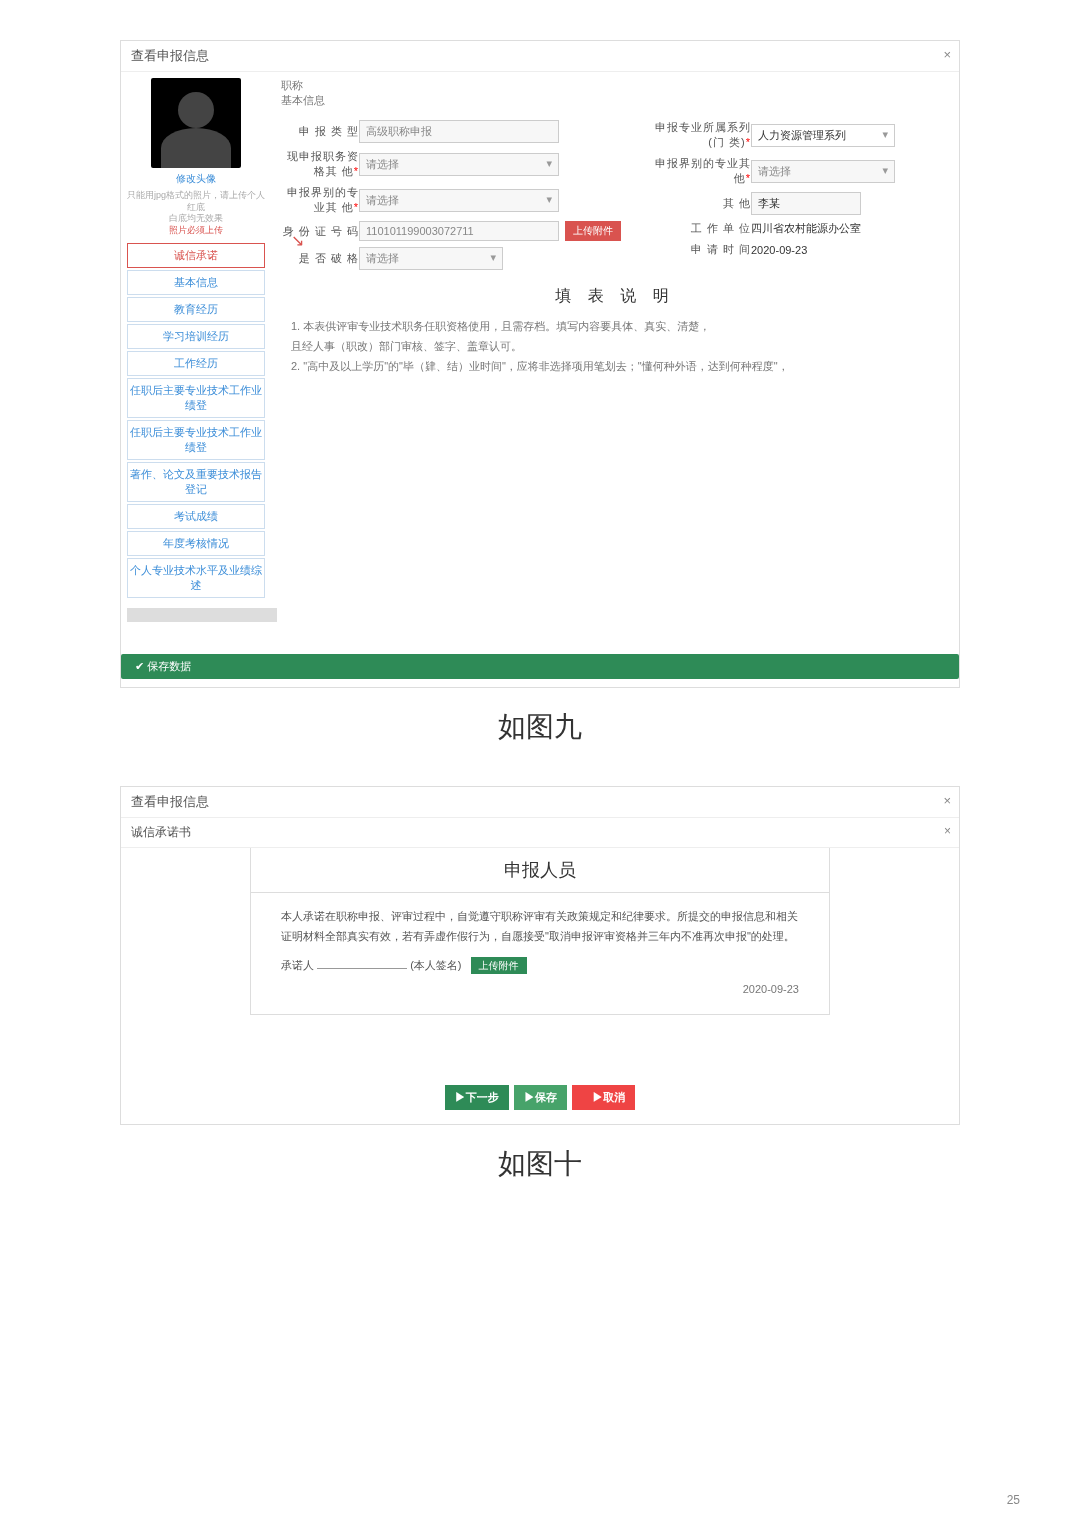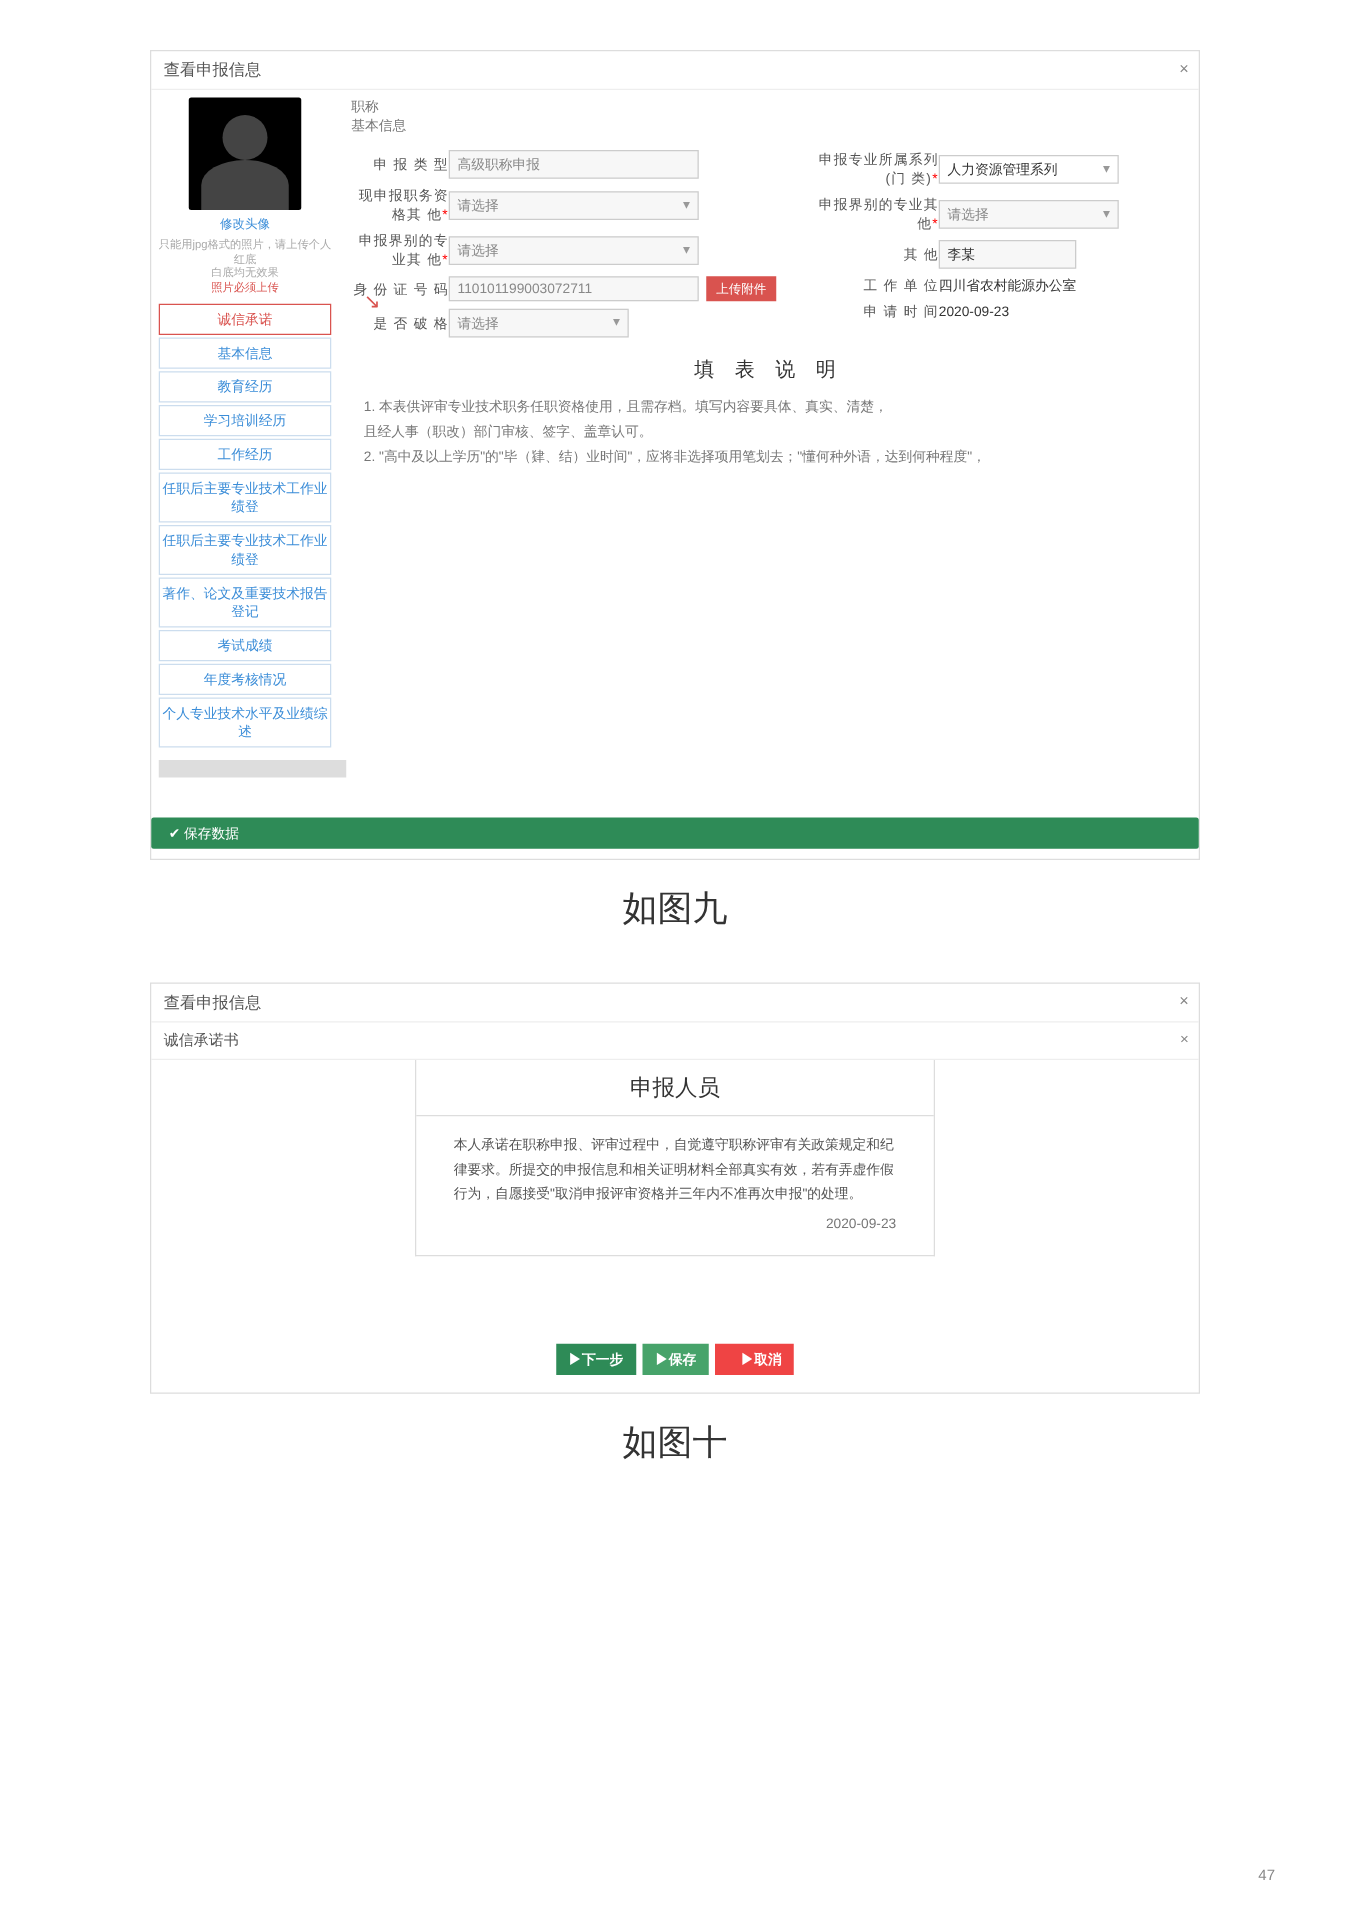--- a/index.html
+++ b/index.html
@@ -33,21 +33,21 @@
   .twocol { display: flex; gap: 30px; }
   .instr-title { text-align: center; font-size: 16px; letter-spacing: 6px; margin: 10px 0; }
   .instr { color: #777; line-height: 1.8; font-size: 11px; padding: 0 10px; }
   .arrow { position: absolute; color: #d9534f; font-size: 16px; }
   .savebtn { display: block; margin: 16px auto 8px auto; background: #2e8b57; color: #fff; padding: 5px 14px; font-size: 11px; border-radius: 2px; }
   .savebtn::before { content: "✔"; margin-right: 3px; }
   .caption { text-align: center; font-size: 28px; margin: 20px 0 40px 0; color: #333; }
   
   .sub-title-bar { padding: 6px 10px; font-size: 12px; color: #555; border-bottom: 1px solid #eee; position: relative; }
   .applicant { text-align: center; font-size: 18px; padding: 10px 0; }
-  .letter { width: 416px; margin: 0 auto; border: 1px solid #ddd; border-top: none; }
+  .letter { width: 580px; margin: 0 auto; border: 1px solid #ddd; border-top: none; }
   .letter-body { padding: 14px 30px; font-size: 11px; color: #555; line-height: 1.8; border-top: 1px solid #ddd; }
   .sigrow { margin-top: 10px; }
   .underline { display: inline-block; border-bottom: 1px solid #999; width: 90px; }
   .date { text-align: right; margin-top: 4px; color: #777; }
   .btnbar { text-align: center; margin: 70px 0 14px 0; }
   .btng { display: inline-block; color: #fff; font-size: 11px; padding: 5px 10px; margin: 0 1px; font-weight: bold; }
   .g1 { background: #2e8b57; } .g2 { background: #47a36a; } .g3 { background: #ef4444; padding-left: 20px; }
   .pagenum { position: absolute; right: 60px; bottom: 20px; color: #888; font-size: 12px; }
 </style>
 </head>
@@ -160,27 +160,33 @@
     </div>
     <div class="sub-title-bar">
       <span>诚信承诺书</span>
       <span class="modal-close">×</span>
     </div>
 
     <div class="letter">
       <div class="applicant">申报人员</div>
       <div class="letter-body">
         <div>本人承诺在职称申报、评审过程中，自觉遵守职称评审有关政策规定和纪律要求。所提交的申报信息和相关证明材料全部真实有效，若有弄虚作假行为，自愿接受"取消申报评审资格并三年内不准再次申报"的处理。</div>
+        <div class="sigrow">
+          <span>承诺人</span>
+          <span class="underline"></span>
+          <span>(本人签名)</span>
+          <span class="btnr" style="background:#2e8b57;">上传附件</span>
+        </div>
         <div class="date">2020-09-23</div>
       </div>
     </div>
 
     <div class="btnbar">
       <span class="btng g1">▶<span>下一步</span></span>
       <span class="btng g2">▶<span>保存</span></span>
       <span class="btng g3">▶<span>取消</span></span>
     </div>
   </div>
 
   <div class="caption">如图十</div>
 
 </div>
-<div class="pagenum">47</div>
+<div class="pagenum">25</div>
 
 </body></html>

